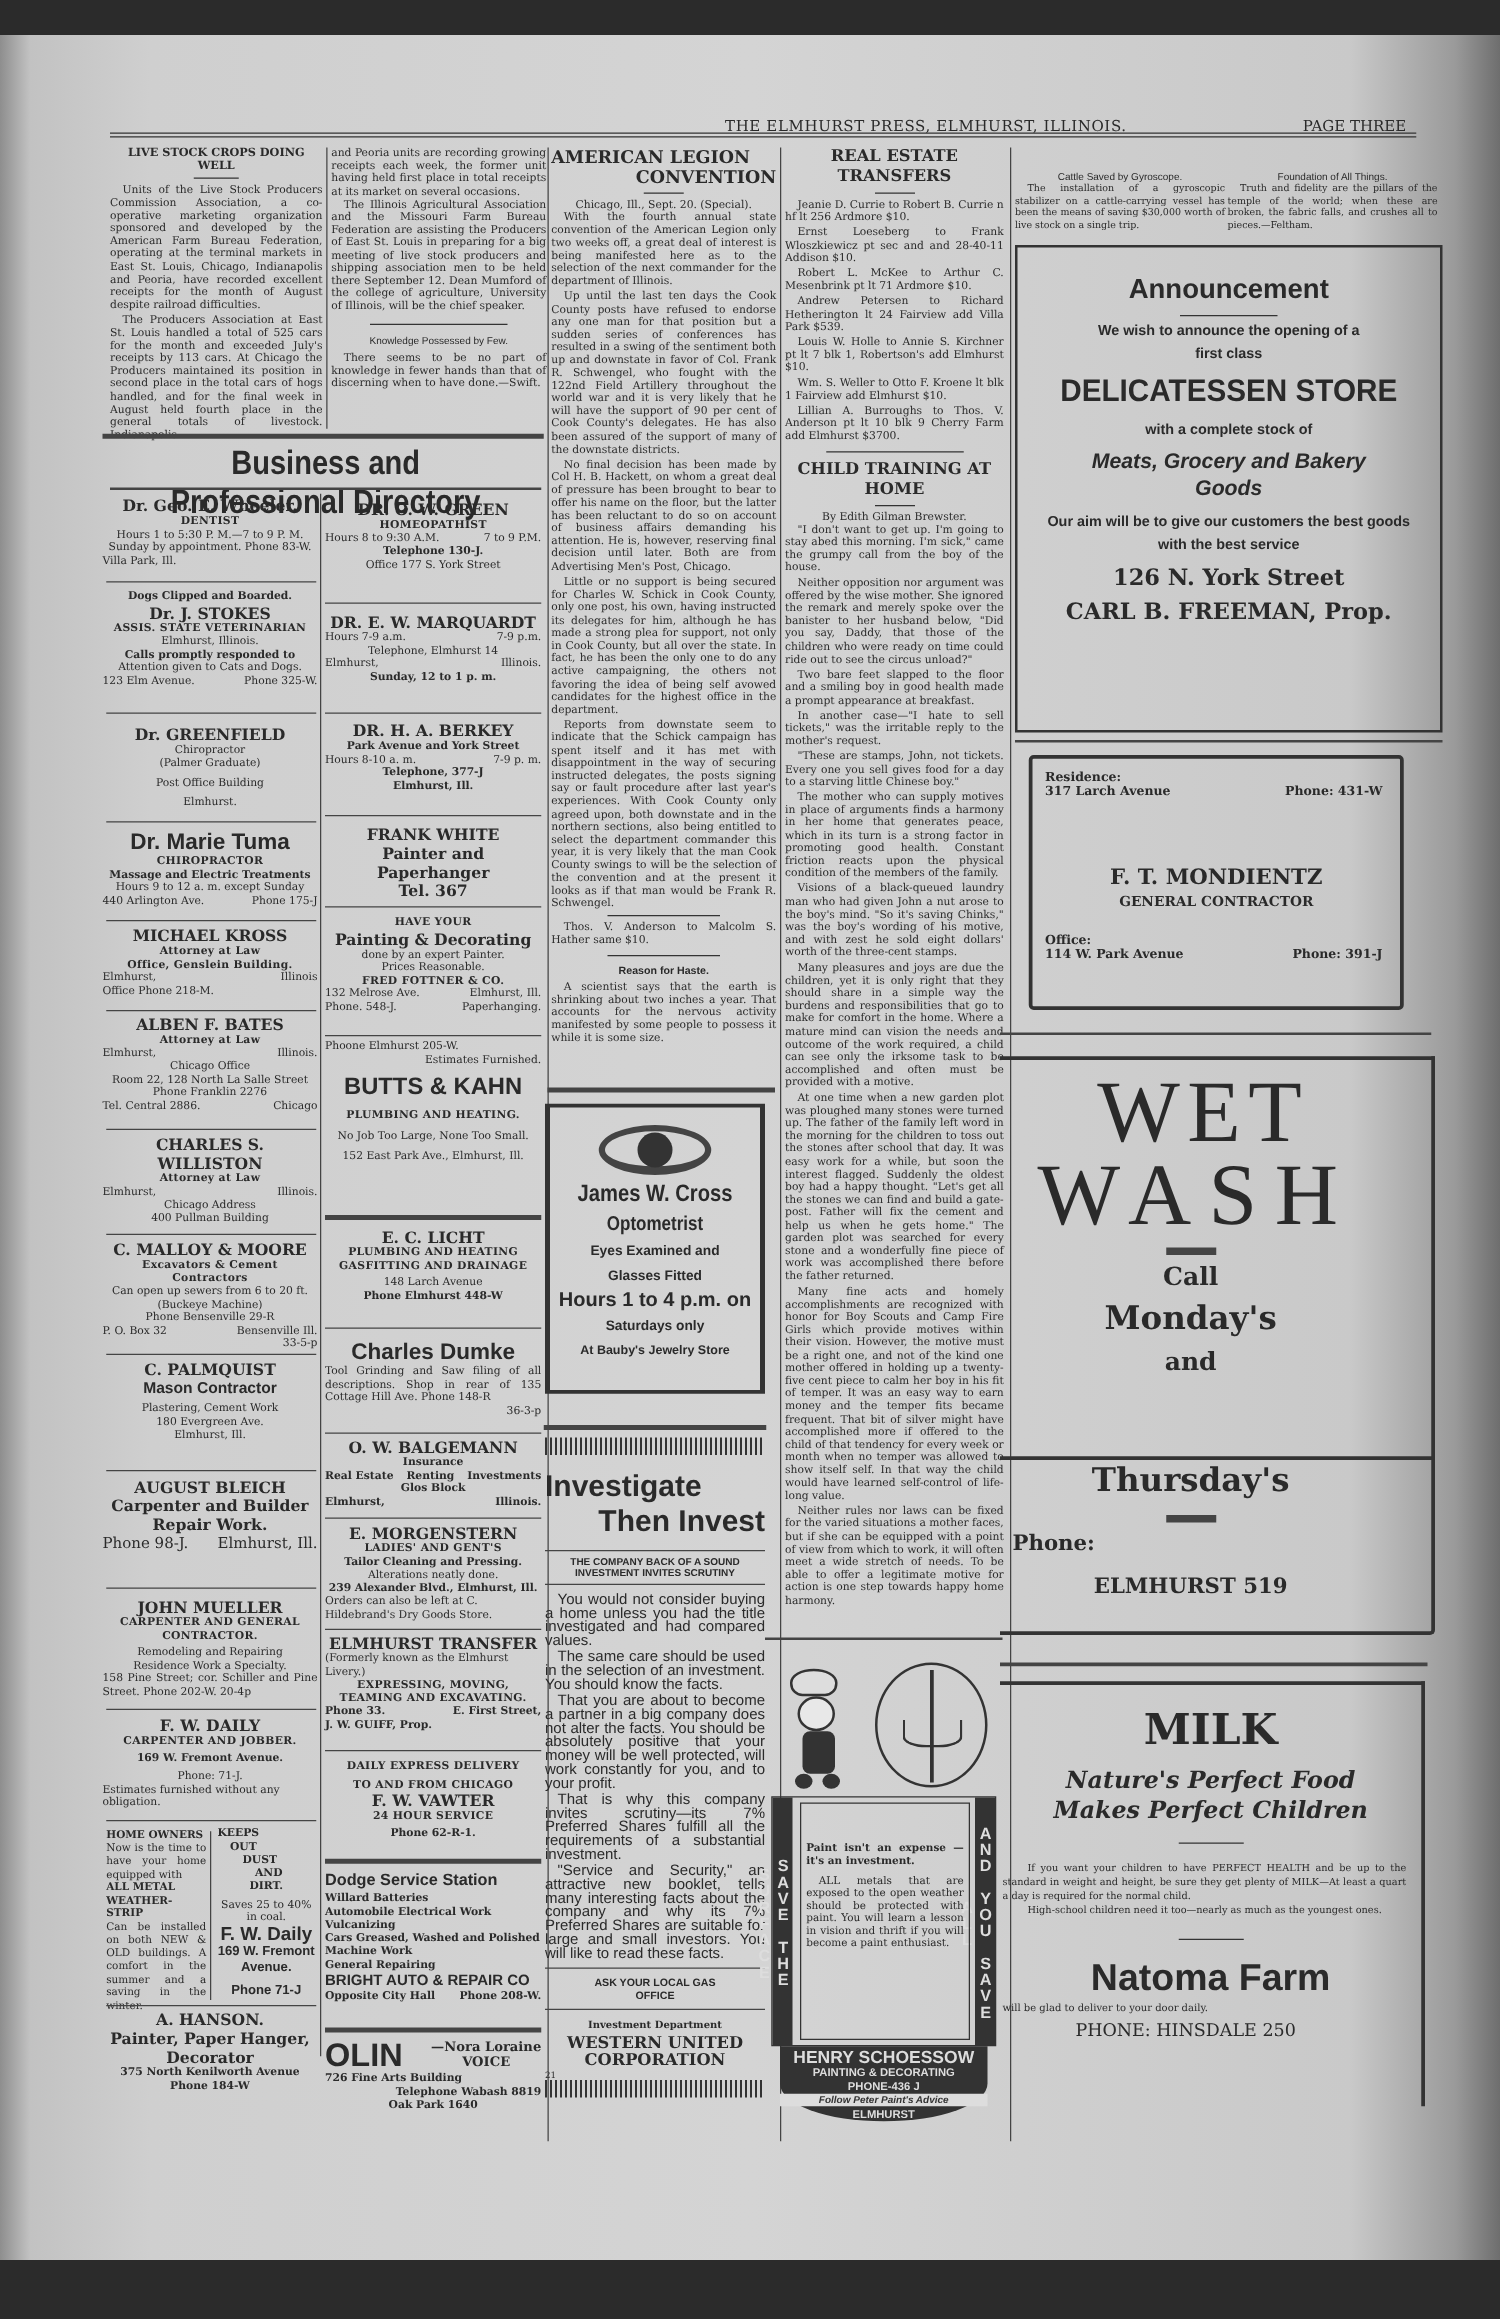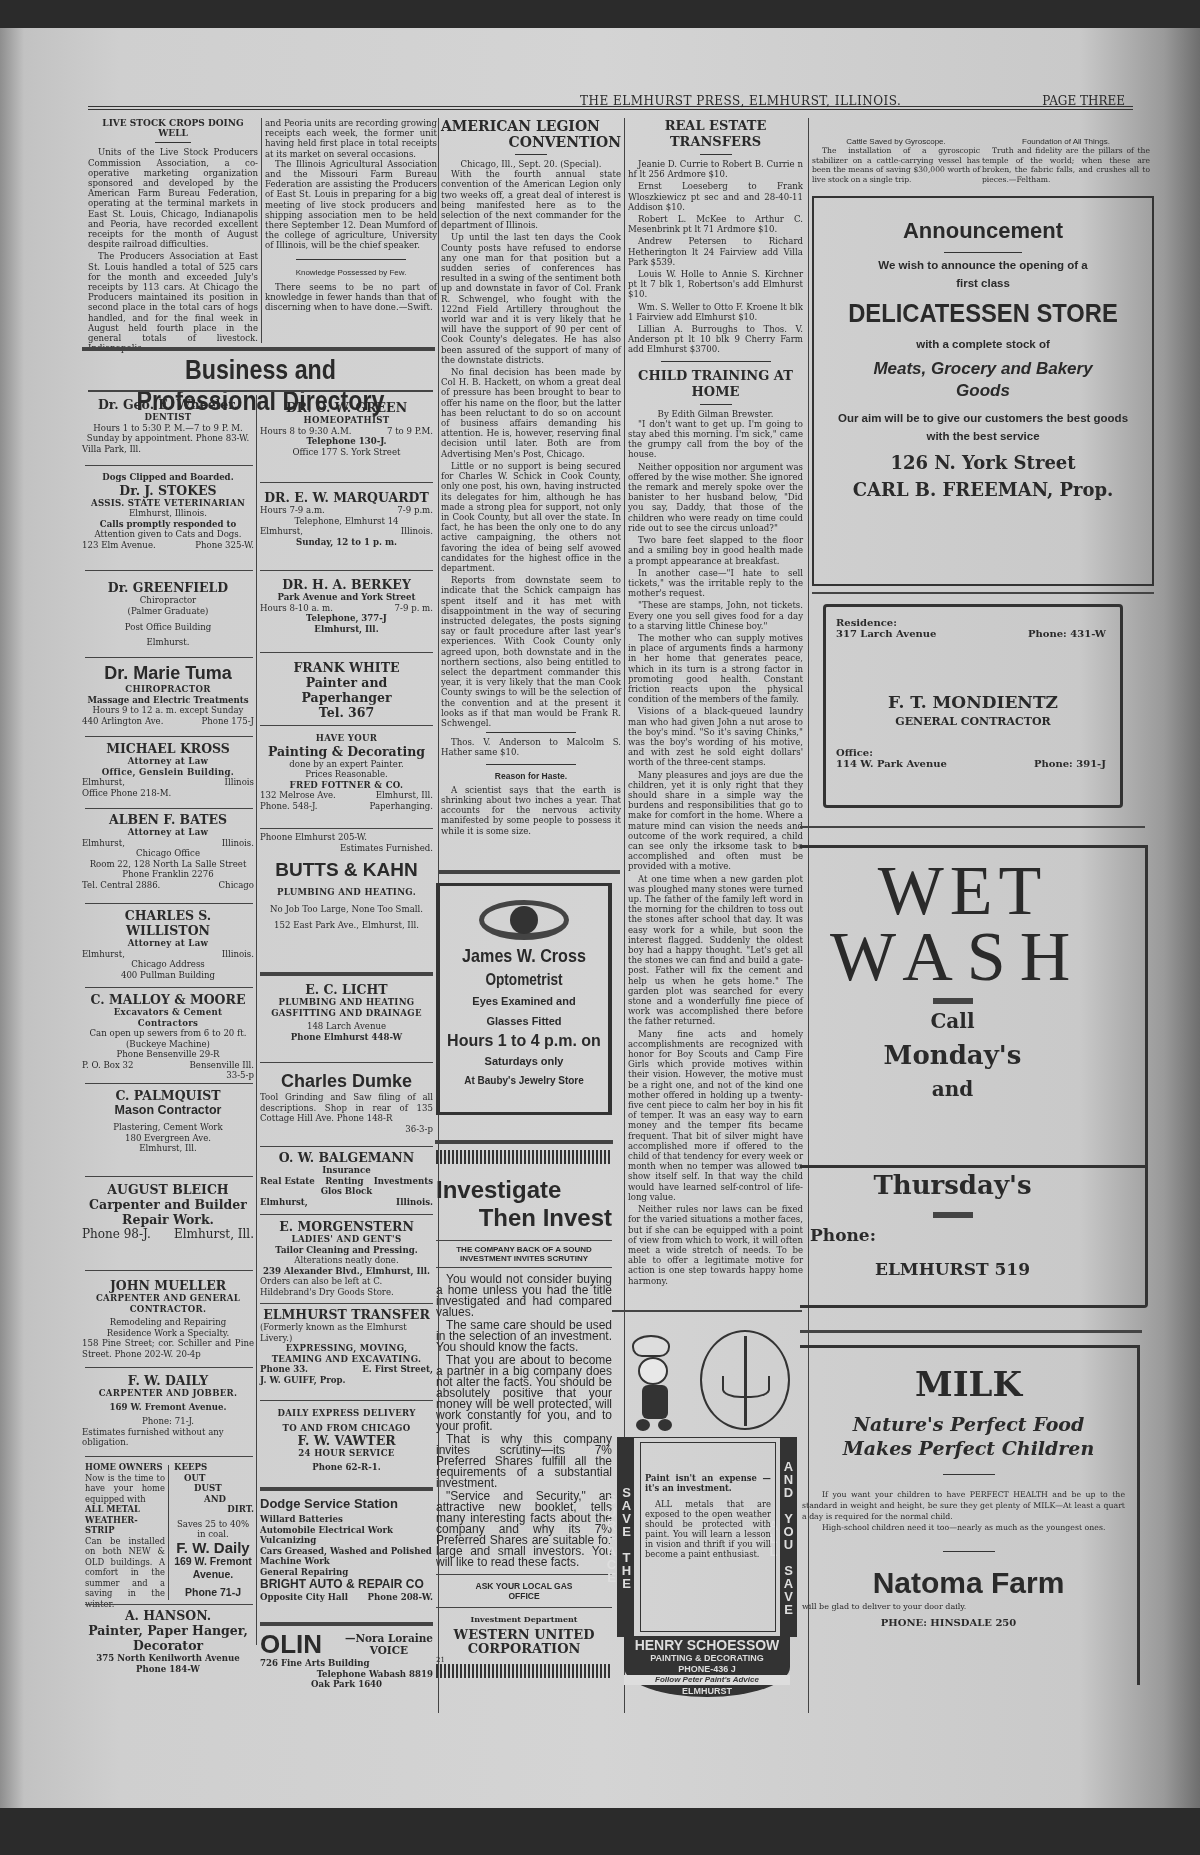--- a/index.html
+++ b/index.html
@@ -221,21 +221,21 @@
   <div style="font-weight:normal; text-align:justify">Now is the time to have your home equipped with</div>
   <div>ALL METAL WEATHER-STRIP</div>
   <div style="font-weight:normal; text-align:justify">Can be installed on both NEW &amp; OLD buildings. A comfort in the summer and a saving in the winter.</div>
 </div>
 <div class="vrule" style="left:168px; top:1465px; height:135px;"></div>
 <div class="card" style="left:172px; top:1462px; width:82px;">
   <div style="font-weight:bold; text-align:left; padding-left:2px">KEEPS</div>
   <div style="font-weight:bold; text-align:left; padding-left:12px">OUT</div>
   <div style="font-weight:bold; text-align:left; padding-left:22px">DUST</div>
   <div style="font-weight:bold; text-align:left; padding-left:32px">AND</div>
-  <div style="font-weight:bold; text-align:right">DIRT.</div>
+  <div style="font-weight:bold; ">DIRT.</div>
   <div style="margin-top:4px">Saves 25 to 40% in coal.</div>
   <div class="nm cond" style="font-size:15px">F. W. Daily</div>
   <div class="nm" style="font-size:10.5px; line-height:13px; font-family:'Liberation Sans',sans-serif">169 W. Fremont Avenue.</div>
   <div class="nm" style="font-size:10.5px; margin-top:4px; font-family:'Liberation Sans',sans-serif">Phone 71-J</div>
 </div>
 <div class="hrule" style="left:85px; top:1604px; width:168px; height:1px;"></div>
 
 <div class="card" style="left:82px; top:1608px; width:172px;">
   <div class="nm">A. HANSON.</div>
   <div class="nm">Painter, Paper Hanger,</div>
@@ -587,14 +587,14 @@
 <div class="ad-box milk" style="left:800px; top:1345px; width:340px; height:340px; border-width:3px; border-left:none; border-bottom:none;">
   <div class="w" style="margin-top:16px;">MILK</div>
   <div class="it" style="margin-top:8px;">Nature's Perfect Food</div>
   <div class="it">Makes Perfect Children</div>
   <div class="short" style="width:52px; margin:14px auto;"></div>
   <p style="font-size:7.8px; line-height:11px; text-align:justify; text-indent:20px; padding:0 12px 0 2px;">If you want your children to have PERFECT HEALTH and be up to the standard in weight and height, be sure they get plenty of MILK—At least a quart a day is required for the normal child.</p>
   <p style="font-size:7.8px; line-height:11px; text-align:justify; text-indent:20px; padding:0 12px 0 2px;">High-school children need it too—nearly as much as the youngest ones.</p>
   <div class="short" style="width:52px; margin:18px auto 14px;"></div>
   <div style="font-family:'Liberation Sans',sans-serif; font-weight:bold; font-size:30px; line-height:34px;">Natoma Farm</div>
   <div style="font-size:8px; text-align:left; padding-left:2px; margin-top:2px;">will be glad to deliver to your door daily.</div>
-  <div style="font-size:10px; font-weight:bold; margin-top:6px; position:relative; left:-20px;">PHONE: HINSDALE 250</div>
+  <div style="font-size:14px; font-weight:normal; margin-top:6px; position:relative; left:-20px;">PHONE: HINSDALE 250</div>
 </div>
 
 </body></html>

